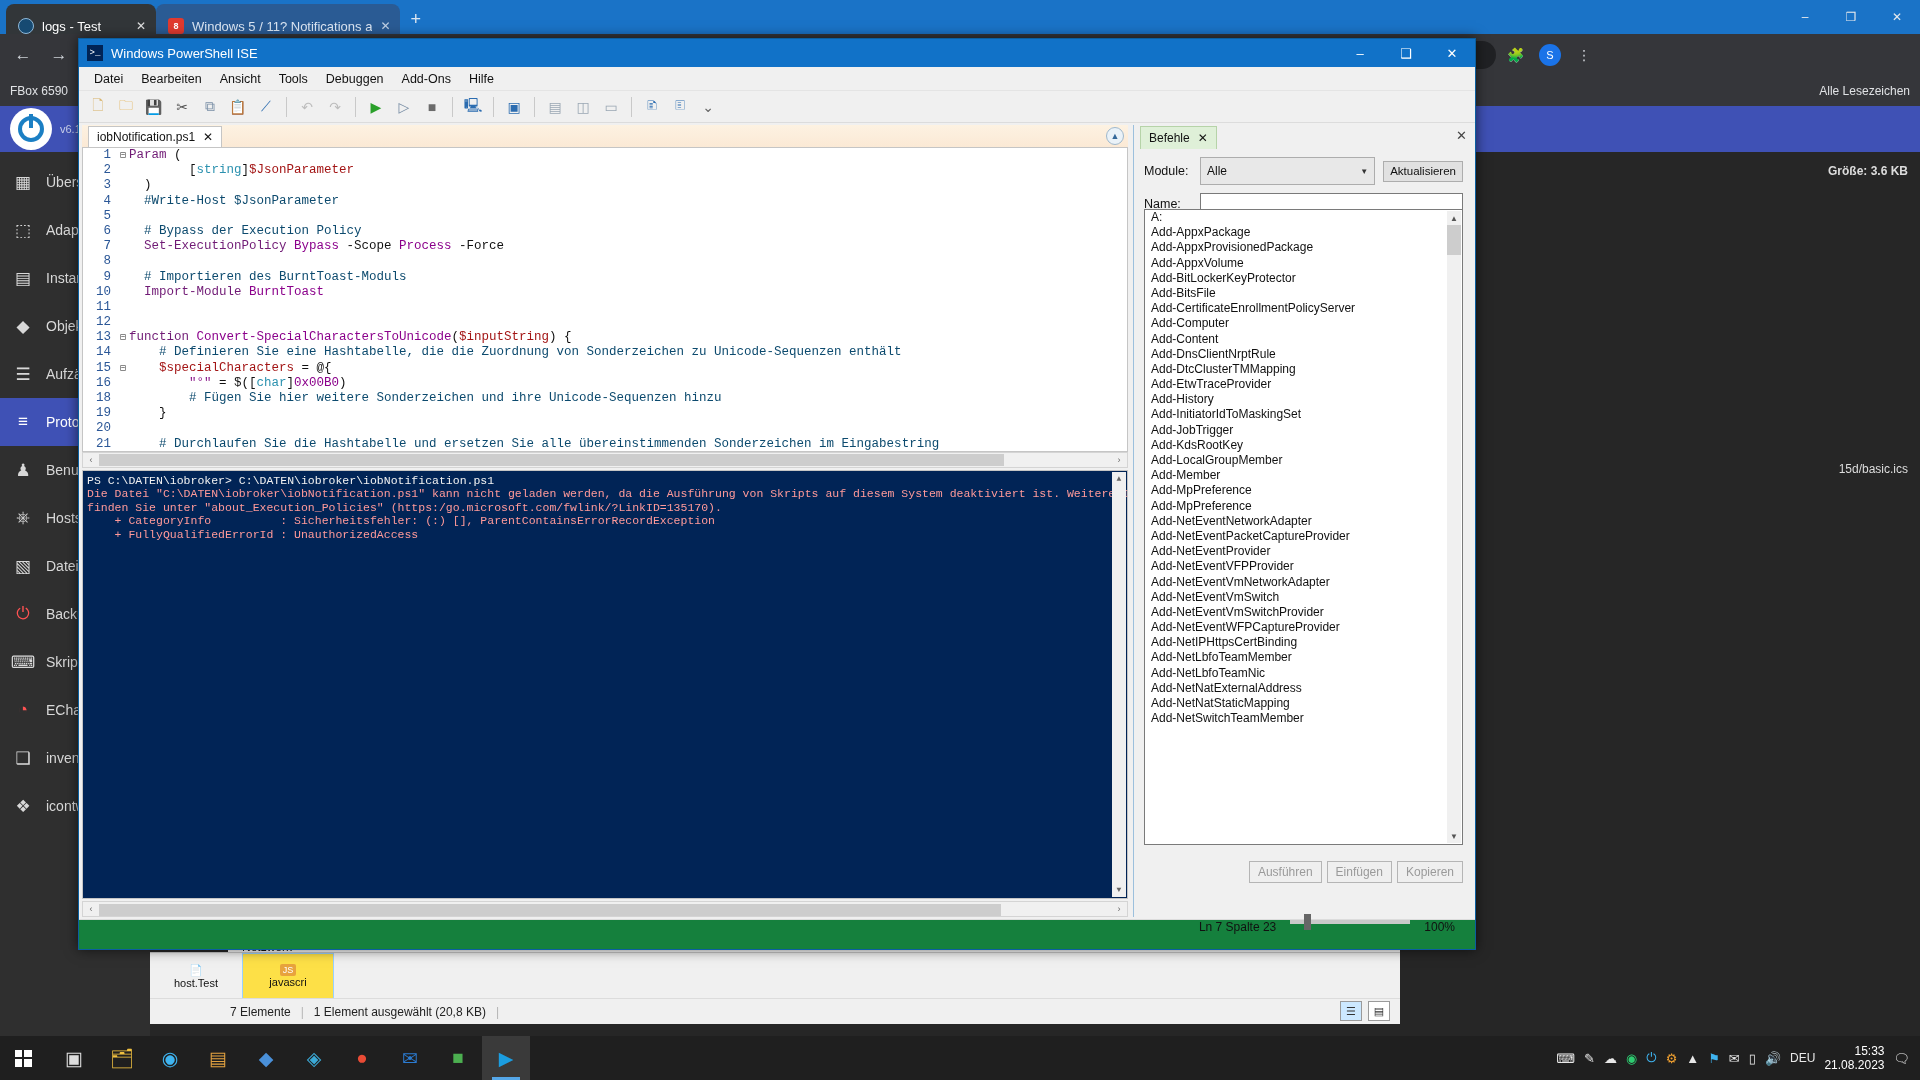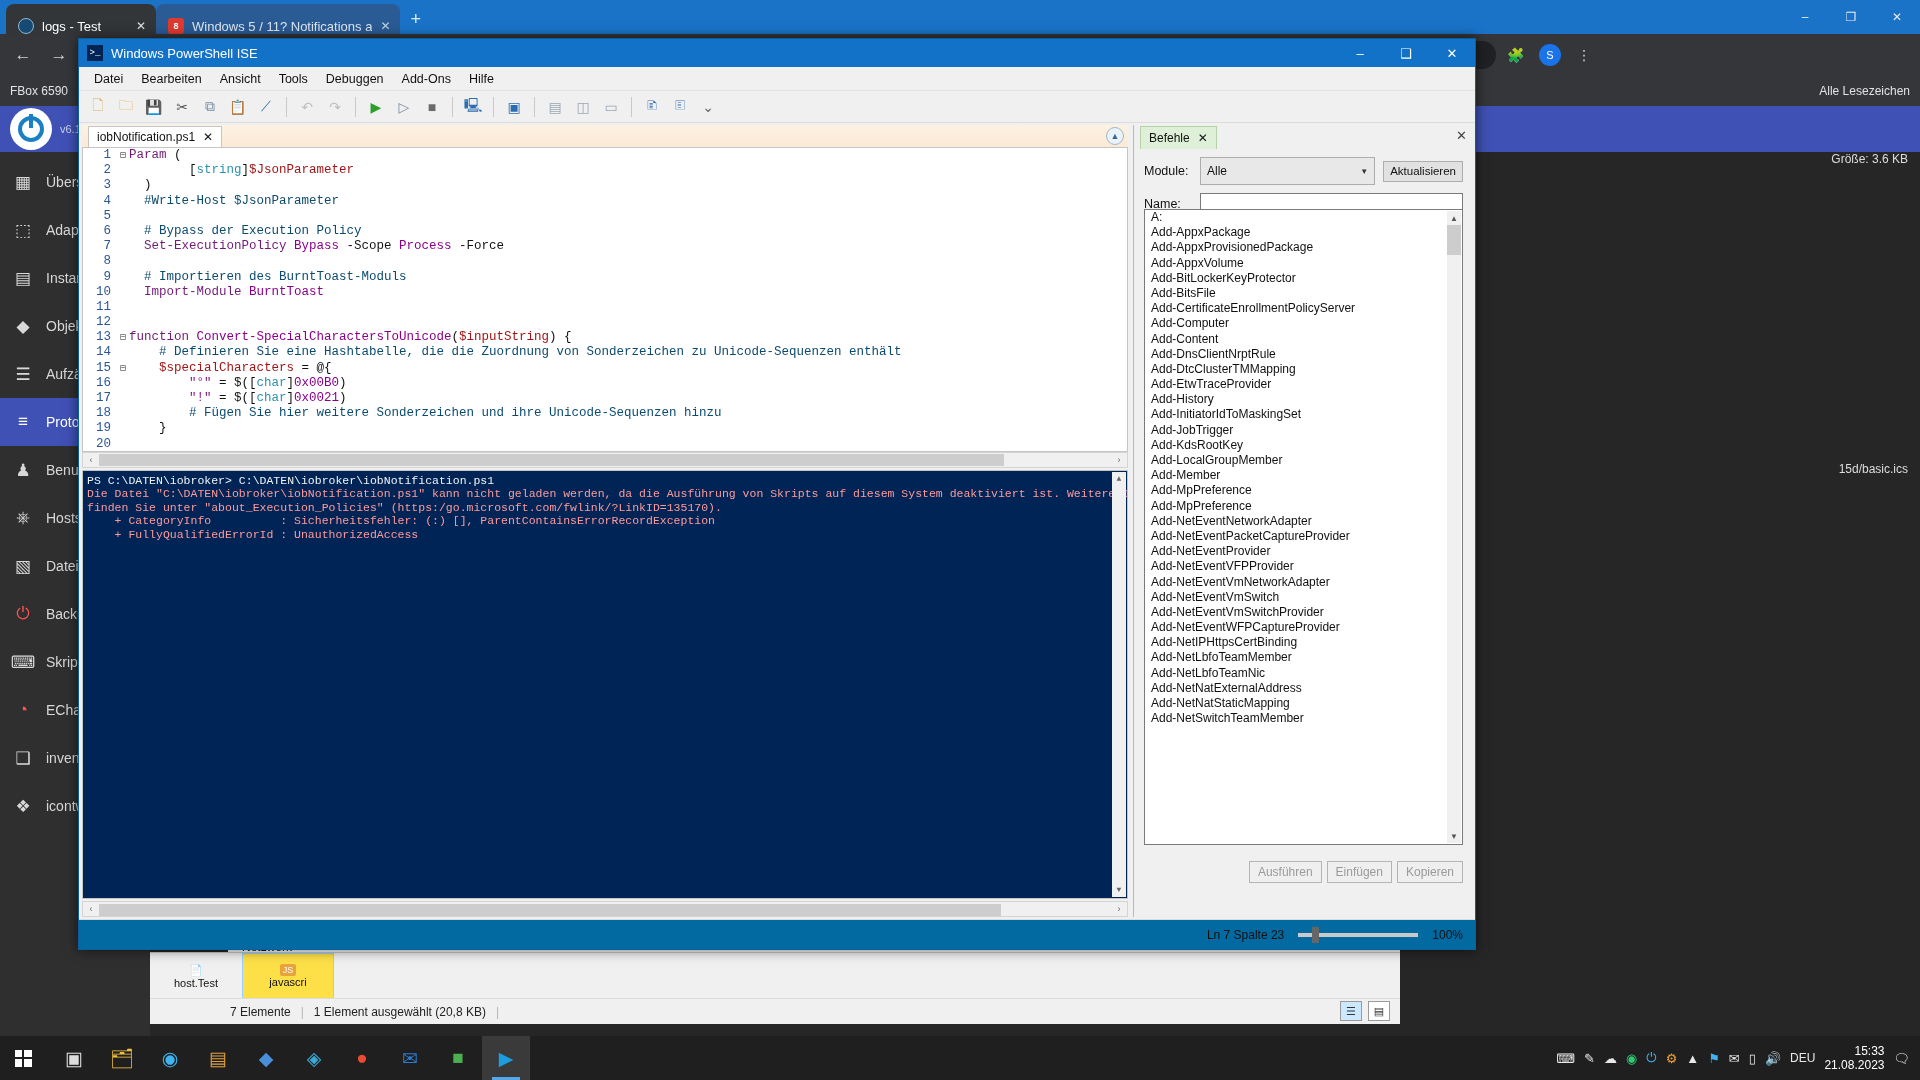--- a/index.html
+++ b/index.html
@@ -179,22 +179,22 @@
     background:#fff; border:1px solid #7a7a7a; overflow:hidden;
   }
   .cmd-item { height:15.2px; font-size:12px; color:#111; padding-left:6px; white-space:nowrap; overflow:hidden; }
   #cmd-list-scroll { position:absolute; right:1px; top:1px; width:14px; bottom:1px; background:#f0f0f0; }
   #cmd-list-scroll .arrow { height:14px;display:flex;align-items:center;justify-content:center;font-size:8px;color:#555; }
   #cmd-list-scroll .thumb { position:absolute; left:0; top:14px; width:14px; height:30px; background:#cdcdcd; }
   #cmd-buttons { position:absolute; right:10px; bottom:34px; display:flex; gap:5px; }
   .cbtn { height:22px; min-width:56px; border:1px solid #b5b5b5; background:#efefef; color:#9a9a9a; font-size:12px; display:flex; align-items:center; justify-content:center; padding:0 8px; }
 
   #ise-status {
-    position:absolute; left:0; bottom:0; right:0; height:30px; background:#0369a1;
-    border-top:1px solid #dcdcdc; display:flex; align-items:center; justify-content:flex-end; gap:14px; padding-right:12px;
+    position:absolute; left:0; bottom:0; right:0; height:30px; background:#15803d;
+    border-top:1px solid #dcdcdc; display:flex; align-items:flex-start; justify-content:flex-end; gap:14px; padding-right:20px;
     font-size:12px; color:#111;
   }
   #zoom-slider { width:120px; height:4px; background:#c9c9c9; position:relative; }
   #zoom-slider .knob { position:absolute; left:14px; top:-6px; width:7px; height:16px; background:#666; }
 
   
   #taskbar { position:absolute; left:0; bottom:0; width:1920px; height:44px; background:#1f1f1f; display:flex; align-items:center; }
   #tb-left { display:flex; align-items:center; gap:0; padding-left:4px; }
   .tb-app { width:48px; height:44px; display:flex; align-items:center; justify-content:center; font-size:19px; position:relative; }
   .tb-app.active { background:#3a3a3a; }
@@ -314,21 +314,21 @@
       <div class="sb-item">
           <span class="sb-ic">❑</span>
           <span>inventv</span>
         </div>
       <div class="sb-item">
           <span class="sb-ic">❖</span>
           <span>icontw</span>
         </div>
     </div>
     <div id="iob-main">
-      <span class="iob-note" style="right:12px; top:0;">Größe: 3.6 KB</span>
+      <span class="iob-note" style="right:12px; top:12px;font-weight:bold;">Größe: 3.6 KB</span>
       <span class="iob-note" style="right:12px; top:310px;">15d/basic.ics</span>
     </div>
   </div>
 </div>
 
 <div id="net-strip">
   <span class="net-line" style="left:14px; top:2px;">Netzwerk</span>
   <span class="net-line" style="left:14px; top:22px;">
       <span style="font-size:14px;">🖥</span>
       <span>192.168.178.1</span>
@@ -431,21 +431,20 @@
             <div class="code-row"><span class="lno">7</span><span class="fold"></span><span class="ctext"><span class="k-op">  </span><span class="k-blue">Set-ExecutionPolicy</span><span class="k-op"> </span><span class="k-cmd">Bypass</span><span class="k-op"> -Scope </span><span class="k-cmd">Process</span><span class="k-op"> -Force</span></span></div>
             <div class="code-row"><span class="lno">8</span><span class="fold"></span><span class="ctext"><span class="k-op"></span></span></div>
             <div class="code-row"><span class="lno">9</span><span class="fold"></span><span class="ctext"><span class="k-com">  # Importieren des BurntToast-Moduls</span></span></div>
             <div class="code-row"><span class="lno">10</span><span class="fold"></span><span class="ctext"><span class="k-op">  </span><span class="k-blue">Import-Module</span><span class="k-op"> </span><span class="k-cmd">BurntToast</span></span></div>
             <div class="code-row"><span class="lno">11</span><span class="fold"></span><span class="ctext"><span class="k-op"></span></span></div>
             <div class="code-row"><span class="lno">12</span><span class="fold"></span><span class="ctext"><span class="k-op"></span></span></div>
             <div class="code-row"><span class="lno">13</span><span class="fold">⊟</span><span class="ctext"><span class="k-blue">function </span><span class="k-cmd">Convert-SpecialCharactersToUnicode</span><span class="k-op">(</span><span class="k-var">$inputString</span><span class="k-op">) {</span></span></div>
             <div class="code-row"><span class="lno">14</span><span class="fold"></span><span class="ctext"><span class="k-com">    # Definieren Sie eine Hashtabelle, die die Zuordnung von Sonderzeichen zu Unicode-Sequenzen enthält</span></span></div>
             <div class="code-row"><span class="lno">15</span><span class="fold">⊟</span><span class="ctext"><span class="k-op">    </span><span class="k-var">$specialCharacters</span><span class="k-op"> = @{</span></span></div>
             <div class="code-row"><span class="lno">16</span><span class="fold"></span><span class="ctext"><span class="k-op">        </span><span class="k-str">"°"</span><span class="k-op"> = $([</span><span class="k-type">char</span><span class="k-op">]</span><span class="k-num">0x00B0</span><span class="k-op">)</span></span></div>
-            <div class="code-row"><span class="lno">17</span><span class="fold"></span><span class="ctext"><span class="k-op">        </span><span class="k-str">"!"</span><span class="k-op"> = $([</span><span class="k-type">char</span><span class="k-op">]</span><span class="k-num">0x0021</span><span class="k-op">)</span></span></div>
             <div class="code-row"><span class="lno">18</span><span class="fold"></span><span class="ctext"><span class="k-com">        # Fügen Sie hier weitere Sonderzeichen und ihre Unicode-Sequenzen hinzu</span></span></div>
             <div class="code-row"><span class="lno">19</span><span class="fold"></span><span class="ctext"><span class="k-op">    }</span></span></div>
             <div class="code-row"><span class="lno">20</span><span class="fold"></span><span class="ctext"><span class="k-op"></span></span></div>
             <div class="code-row"><span class="lno">21</span><span class="fold"></span><span class="ctext"><span class="k-com">    # Durchlaufen Sie die Hashtabelle und ersetzen Sie alle übereinstimmenden Sonderzeichen im Eingabestring</span></span></div>
           </div>
       </div>
 
       <div id="editor-hscroll">
         <div class="arrow">‹</div>
         <div class="track">

